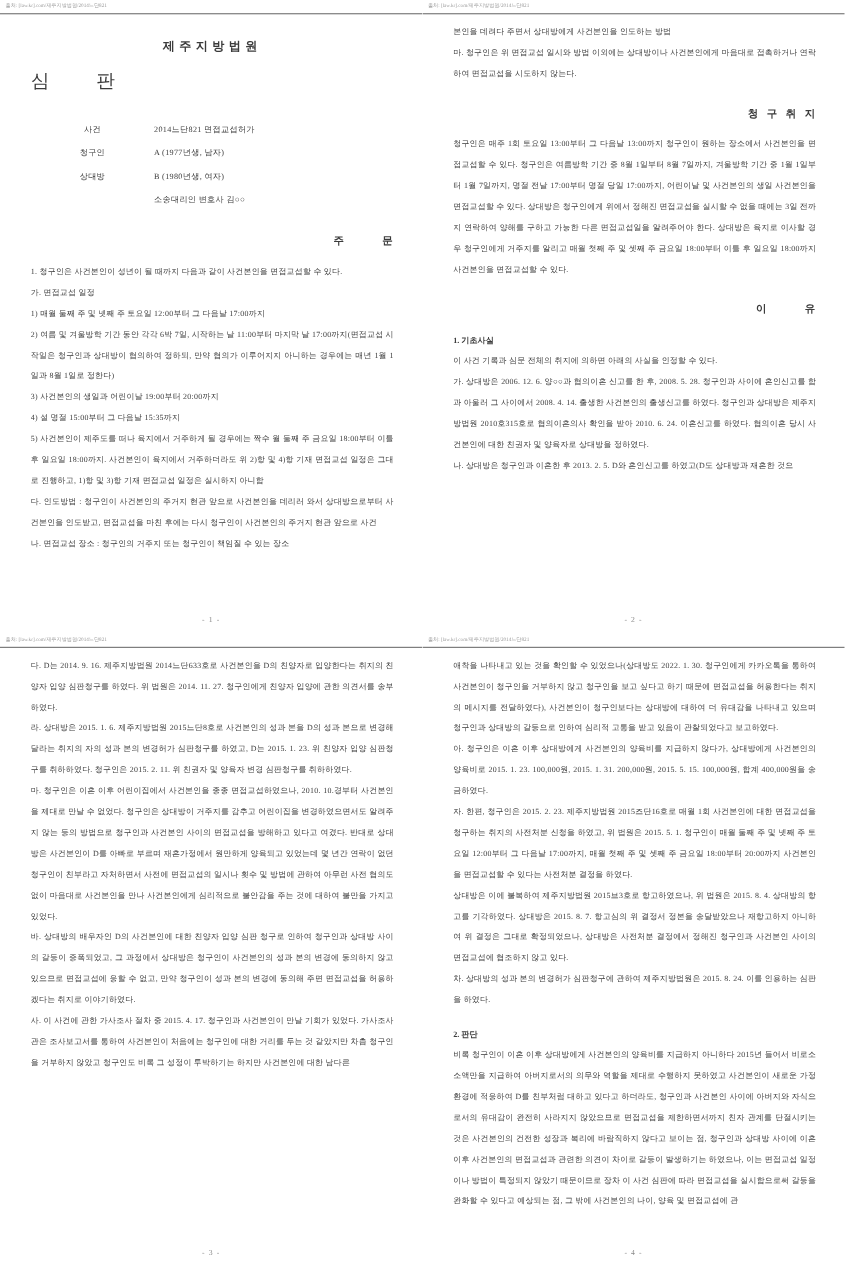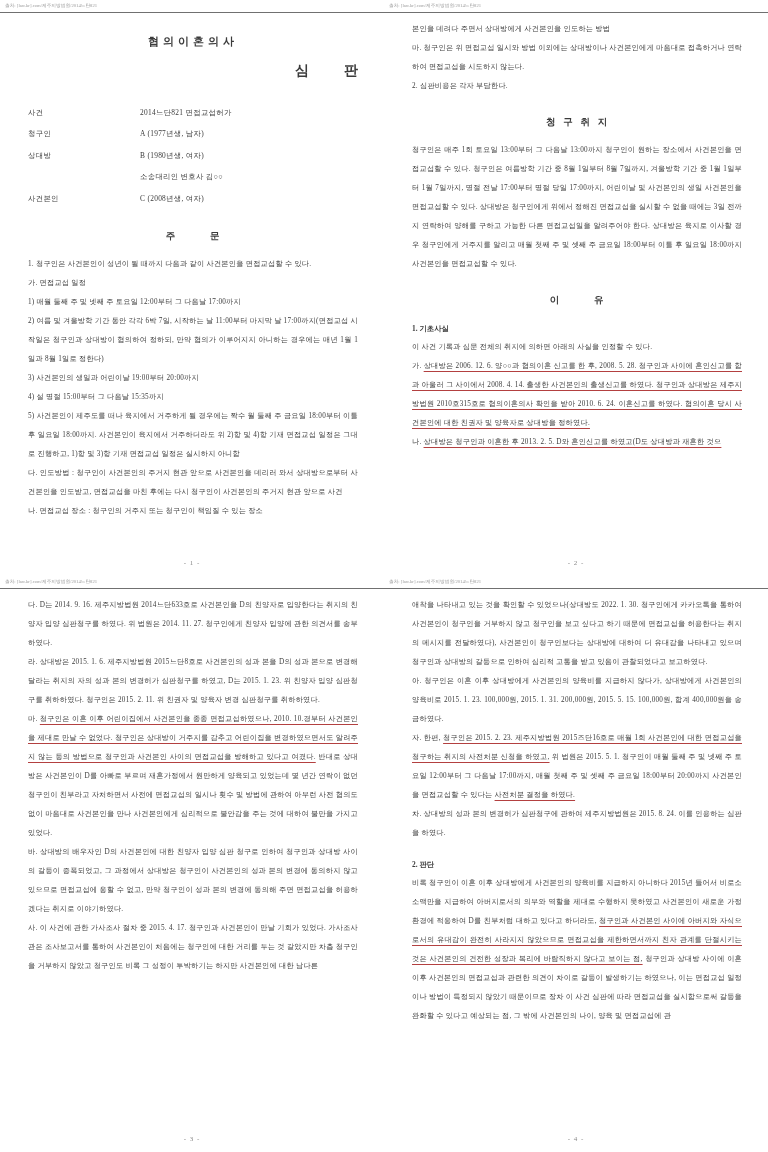--- a/index.html
+++ b/index.html
@@ -7,61 +7,57 @@
   .sheet { width:768px; height:1152px; background:#ffffff; display:grid;
            grid-template-columns:384px 384px; grid-template-rows:576px 576px; }
   .page { position:relative; overflow:hidden; background:#ffffff; }
   .wm { position:absolute; top:2px; left:5px; font-size:6px; color:#9a9a9a;
         transform:scale(0.78); transform-origin:0 0; white-space:nowrap; }
   .rule { position:absolute; top:12px; left:0; width:100%; border-top:1px solid #707070; }
   .content { position:absolute; top:20px; left:28px; right:26px; bottom:26px; overflow:hidden; }
   .pagenum { position:absolute; bottom:9px; left:0; width:100%; text-align:center;
              font-size:7px; color:#8a8a8a; letter-spacing:1px; }
   .court-title { margin:14px 0 0; text-align:center; font-size:11px; font-weight:bold; letter-spacing:4px; }
-  .doc-title { margin:13px 0 0; text-align:right; font-size:14px; font-weight:bold; white-space:pre; }
+  .doc-title { margin:13px 0 0; text-align:left; font-size:17px; font-weight:normal; white-space:pre; }
   .fields { margin-top:22px; }
-  .field-row { display:flex; height:21.5px; align-items:center; font-size:7.4px; letter-spacing:0.3px; }
+  .field-row { display:flex; height:21.5px; align-items:center; font-size:7.4px; letter-spacing:0.3px;text-align:center; }
   .field-label { width:112px; flex:none; }
-  .heading { margin:20px 0 12px; text-align:center; font-size:9.5px; font-weight:bold;
+  .heading { margin:20px 0 12px; text-align:right; font-size:9.5px; font-weight:bold;
              white-space:pre; letter-spacing:1px; }
   .sub { font-size:7.4px; line-height:19px; font-weight:bold; margin-top:12px; }
   .para { font-size:7.2px; line-height:19px; text-align:justify; letter-spacing:0.25px; }
-  .u { text-decoration:underline; text-decoration-color:#b34040;
+  .u { text-decoration-color:#b34040;
        text-decoration-thickness:1.4px; text-underline-offset:2.8px; }
 </style>
 </head>
 <body>
 
 <div class="sheet">
   <div class="page">
     <div class="wm">출처: [law.kr].com/제주지방법원/2014느단821</div>
     <div class="rule"></div>
     <div class="content">
-        <div class="court-title">협의이혼의사</div>
+        <div class="court-title">제주지방법원</div>
         <div class="doc-title">심          판</div>
         <div class="fields">
           <div class="field-row">
             <span class="field-label">사건</span>
             <span class="field-value">2014느단821 면접교섭허가</span>
           </div>
           <div class="field-row">
             <span class="field-label">청구인</span>
             <span class="field-value">A (1977년생, 남자)</span>
           </div>
           <div class="field-row">
             <span class="field-label">상대방</span>
             <span class="field-value">B (1980년생, 여자)</span>
           </div>
           <div class="field-row">
             <span class="field-label"></span>
             <span class="field-value">소송대리인 변호사 김○○</span>
-          </div>
-          <div class="field-row">
-            <span class="field-label">사건본인</span>
-            <span class="field-value">C (2008년생, 여자)</span>
           </div>
         </div>
         <div class="heading">주          문</div>
         <div class="para"><span>1. 청구인은 사건본인이 성년이 될 때까지 다음과 같이 사건본인을 면접교섭할 수 있다.</span></div>
         <div class="para"><span>가. 면접교섭 일정</span></div>
         <div class="para"><span>1) 매월 둘째 주 및 넷째 주 토요일 12:00부터 그 다음날 17:00까지</span></div>
         <div class="para"><span>2) 여름 및 겨울방학 기간 동안 각각 6박 7일, 시작하는 날 11:00부터 마지막 날 17:00까지(면접교섭 시작일은 청구인과 상대방이 협의하여 정하되, 만약 협의가 이루어지지 아니하는 경우에는 매년 1월 1일과 8월 1일로 정한다)</span></div>
         <div class="para"><span>3) 사건본인의 생일과 어린이날 19:00부터 20:00까지</span></div>
         <div class="para"><span>4) 설 명절 15:00부터 그 다음날 15:35까지</span></div>
         <div class="para"><span>5) 사건본인이 제주도를 떠나 육지에서 거주하게 될 경우에는 짝수 월 둘째 주 금요일 18:00부터 이틀 후 일요일 18:00까지. 사건본인이 육지에서 거주하더라도 위 2)항 및 4)항 기재 면접교섭 일정은 그대로 진행하고, 1)항 및 3)항 기재 면접교섭 일정은 실시하지 아니함</span></div>
@@ -69,21 +65,20 @@
         <div class="para"><span>나. 면접교섭 장소 : 청구인의 거주지 또는 청구인이 책임질 수 있는 장소</span></div>
       </div>
     <div class="pagenum">- 1 -</div>
   </div>
   <div class="page">
     <div class="wm">출처: [law.kr].com/제주지방법원/2014느단821</div>
     <div class="rule"></div>
     <div class="content">
         <div class="para"><span>본인을 데려다 주면서 상대방에게 사건본인을 인도하는 방법</span></div>
         <div class="para"><span>마. 청구인은 위 면접교섭 일시와 방법 이외에는 상대방이나 사건본인에게 마음대로 접촉하거나 연락하여 면접교섭을 시도하지 않는다.</span></div>
-        <div class="para"><span>2. 심판비용은 각자 부담한다.</span></div>
         <div class="heading">청  구  취  지</div>
         <div class="para"><span>청구인은 매주 1회 토요일 13:00부터 그 다음날 13:00까지 청구인이 원하는 장소에서 사건본인을 면접교섭할 수 있다. 청구인은 여름방학 기간 중 8월 1일부터 8월 7일까지, 겨울방학 기간 중 1월 1일부터 1월 7일까지, 명절 전날 17:00부터 명절 당일 17:00까지, 어린이날 및 사건본인의 생일 사건본인을 면접교섭할 수 있다. 상대방은 청구인에게 위에서 정해진 면접교섭을 실시할 수 없을 때에는 3일 전까지 연락하여 양해를 구하고 가능한 다른 면접교섭일을 알려주어야 한다. 상대방은 육지로 이사할 경우 청구인에게 거주지를 알리고 매월 첫째 주 및 셋째 주 금요일 18:00부터 이틀 후 일요일 18:00까지 사건본인을 면접교섭할 수 있다.</span></div>
         <div class="heading">이          유</div>
         <div class="sub">1. 기초사실</div>
         <div class="para"><span>이 사건 기록과 심문 전체의 취지에 의하면 아래의 사실을 인정할 수 있다.</span></div>
         <div class="para"><span>가. </span><span class="u">상대방은 2006. 12. 6. 양○○과 협의이혼 신고를 한 후, 2008. 5. 28. 청구인과 사이에 혼인신고를 함과 아울러 그 사이에서 2008. 4. 14. 출생한 사건본인의 출생신고를 하였다. 청구인과 상대방은 제주지방법원 2010호315호로 협의이혼의사 확인을 받아 2010. 6. 24. 이혼신고를 하였다. 협의이혼 당시 사건본인에 대한 친권자 및 양육자로 상대방을 정하였다.</span></div>
         <div class="para"><span>나. </span><span class="u">상대방은 청구인과 이혼한 후 2013. 2. 5. D와 혼인신고를 하였고(D도 상대방과 재혼한 것으</span></div>
       </div>
     <div class="pagenum">- 2 -</div>
   </div>
@@ -99,19 +94,20 @@
       </div>
     <div class="pagenum">- 3 -</div>
   </div>
   <div class="page">
     <div class="wm">출처: [law.kr].com/제주지방법원/2014느단821</div>
     <div class="rule"></div>
     <div class="content">
         <div class="para"><span>애착을 나타내고 있는 것을 확인할 수 있었으나(상대방도 2022. 1. 30. 청구인에게 카카오톡을 통하여 사건본인이 청구인을 거부하지 않고 청구인을 보고 싶다고 하기 때문에 면접교섭을 허용한다는 취지의 메시지를 전달하였다), 사건본인이 청구인보다는 상대방에 대하여 더 유대감을 나타내고 있으며 청구인과 상대방의 갈등으로 인하여 심리적 고통을 받고 있음이 관찰되었다고 보고하였다.</span></div>
         <div class="para"><span>아. 청구인은 이혼 이후 상대방에게 사건본인의 양육비를 지급하지 않다가, 상대방에게 사건본인의 양육비로 2015. 1. 23. 100,000원, 2015. 1. 31. 200,000원, 2015. 5. 15. 100,000원, 합계 400,000원을 송금하였다.</span></div>
         <div class="para"><span>자. 한편, </span><span class="u">청구인은 2015. 2. 23. 제주지방법원 2015즈단16호로 매월 1회 사건본인에 대한 면접교섭을 청구하는 취지의 사전처분 신청을 하였고,</span><span> 위 법원은 2015. 5. 1. 청구인이 매월 둘째 주 및 넷째 주 토요일 12:00부터 그 다음날 17:00까지, 매월 첫째 주 및 셋째 주 금요일 18:00부터 20:00까지 사건본인을 면접교섭할 수 있다는 </span><span class="u">사전처분 결정을 하였다.</span></div>
+        <div class="para"><span>상대방은 이에 불복하여 제주지방법원 2015브3호로 항고하였으나, 위 법원은 2015. 8. 4. 상대방의 항고를 기각하였다. 상대방은 2015. 8. 7. 항고심의 위 결정서 정본을 송달받았으나 재항고하지 아니하여 </span><span class="u">위 결정은 그대로 확정되었으나, 상대방은 사전처분 결정에서 정해진 청구인과 사건본인 사이의 면접교섭에 협조하지 않고 있다.</span></div>
         <div class="para"><span>차. 상대방의 성과 본의 변경허가 심판청구에 관하여 제주지방법원은 2015. 8. 24. 이를 인용하는 심판을 하였다.</span></div>
         <div class="sub">2. 판단</div>
         <div class="para"><span>비록 청구인이 이혼 이후 상대방에게 사건본인의 양육비를 지급하지 아니하다 2015년 들어서 비로소 소액만을 지급하여 아버지로서의 의무와 역할을 제대로 수행하지 못하였고 사건본인이 새로운 가정환경에 적응하여 D를 친부처럼 대하고 있다고 하더라도, </span><span class="u">청구인과 사건본인 사이에 아버지와 자식으로서의 유대감이 완전히 사라지지 않았으므로 면접교섭을 제한하면서까지 친자 관계를 단절시키는 것은 사건본인의 건전한 성장과 복리에 바람직하지 않다고 보이는 점,</span><span> 청구인과 상대방 사이에 이혼 이후 사건본인의 면접교섭과 관련한 의견이 차이로 갈등이 발생하기는 하였으나, 이는 면접교섭 일정이나 방법이 특정되지 않았기 때문이므로 장차 이 사건 심판에 따라 면접교섭을 실시함으로써 갈등을 완화할 수 있다고 예상되는 점, 그 밖에 사건본인의 나이, 양육 및 면접교섭에 관</span></div>
       </div>
     <div class="pagenum">- 4 -</div>
   </div>
 </div>
 
 </body></html>

